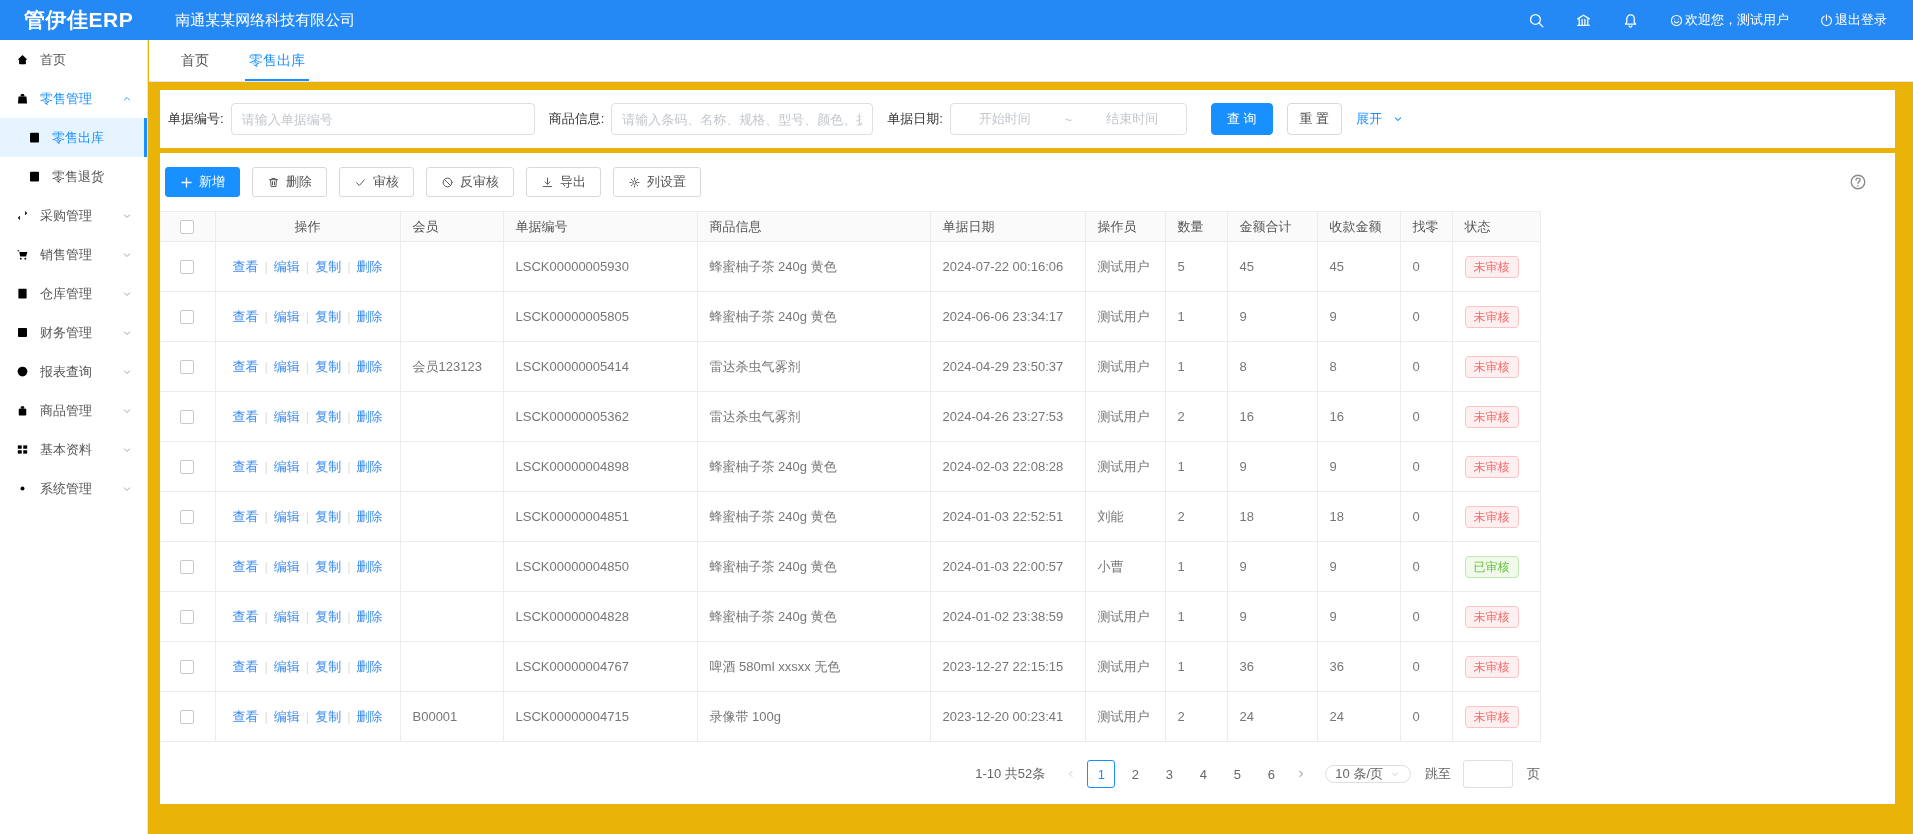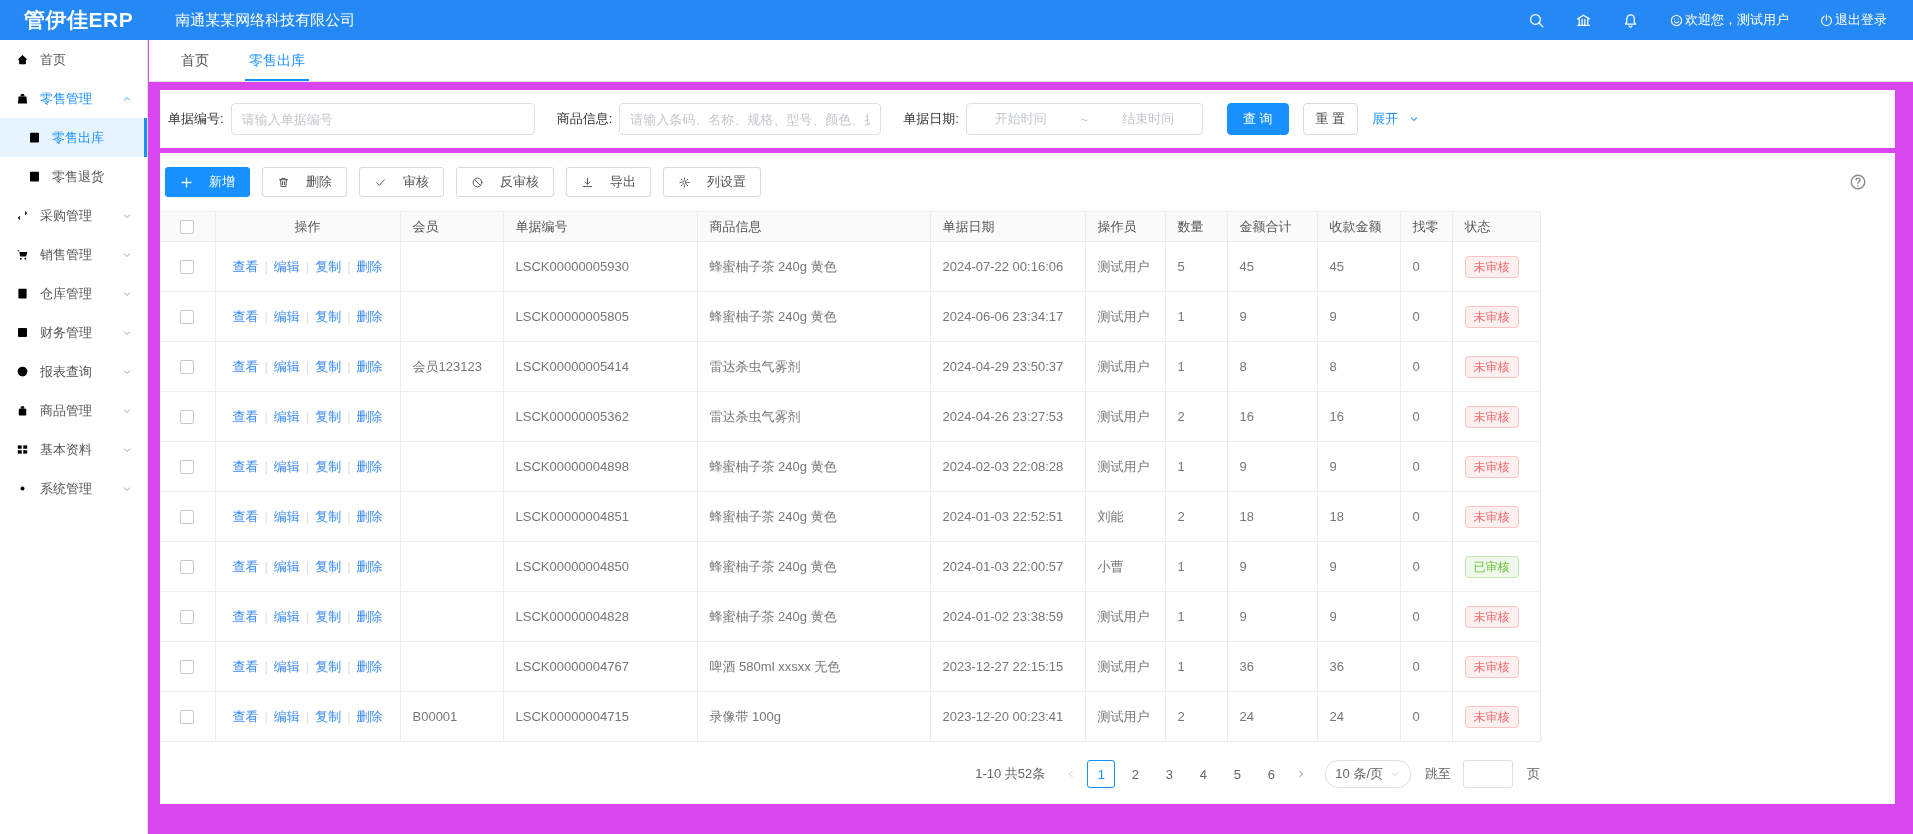--- a/index.html
+++ b/index.html
@@ -1,18 +1,18 @@
 <!DOCTYPE html>
 <html><head>
 <meta charset="utf-8">
 <style>
   * { margin:0; padding:0; box-sizing:border-box; }
   html,body { background:#f0f2f5; }
   body { font-family:"Liberation Sans","DejaVu Sans",sans-serif; }
-  .screen { position:relative; width:1913px; height:834px; overflow:hidden; background:#d946ef; }
+  .screen { position:relative; width:1913px; height:834px; overflow:hidden; background:#eab308; }
 
   
   .topbar { position:absolute; top:0; left:0; width:1913px; height:40px; background:#2589f5; display:flex; align-items:center; color:#fff; z-index:20; }
   .logo { font-size:21px; font-weight:bold; padding-left:24px; letter-spacing:.5px; }
   .company { font-size:15px; margin-left:42px; }
   .topbar-right { margin-left:auto; display:flex; align-items:center; gap:30px; padding-right:26px; font-size:13px; }
   .hicon { display:inline-flex; width:17px; height:17px; cursor:pointer; }
   .hicon svg, .icn svg { width:100%; height:100%; stroke:currentColor; fill:none; stroke-width:1.2; stroke-linecap:round; stroke-linejoin:round; }
   .huser { display:inline-flex; align-items:center; gap:1px; cursor:pointer; white-space:nowrap; }
 
@@ -31,36 +31,36 @@
   .main { position:absolute; top:40px; left:149px; width:1764px; height:794px; }
   .tabbar { height:42px; background:#fff; border-bottom:1px solid #e6e6e6; display:flex; padding-left:12px; }
   .tab { padding:0 20px; display:flex; align-items:center; font-size:14px; color:#555; position:relative; cursor:pointer; }
   .tab.active { color:#1890ff; }
   .tab.active::after { content:''; position:absolute; left:16px; right:16px; bottom:0; height:2px; background:#1890ff; }
   .content { padding:8px 18px 0 11px; }
 
   
   .filter-card { background:#fff; height:58px; display:flex; align-items:center; padding-left:8px; margin-bottom:5px; }
   .f-label { font-size:13px; color:#333; font-weight:500; margin-right:7px; white-space:nowrap; }
-  .ml { margin-left:22px; } .ml24 { margin-left:24px; } .ml14 { margin-left:14px; }
+  .ml { margin-left:14px; } .ml24 { margin-left:24px; } .ml14 { margin-left:14px; }
   .f-input { height:32px; border:1px solid #dcdfe4; border-radius:4px; font-size:13px; color:#333; padding:0 10px; outline:none; font-family:inherit; }
   .f-input::placeholder { color:#c3c7cc; }
   .w258 { width:304px; } .w262 { width:262px; }
   .date-range { width:237px; height:32px; border:1px solid #dcdfe4; border-radius:4px; display:flex; align-items:center; font-size:13px; color:#c3c7cc; cursor:pointer; background:#fff; }
   .dr-ph { flex:1; text-align:center; }
   .dr-sep { width:20px; text-align:center; color:#c3c7cc; }
   .btn-primary { height:32px; padding:0 15px; background:#1890ff; border:1px solid #1890ff; color:#fff; font-size:13px; border-radius:4px; cursor:pointer; font-family:inherit; white-space:nowrap; }
   .btn-plain { height:32px; padding:0 12px; background:#fff; border:1px solid #d9d9d9; color:#444; font-size:13px; border-radius:4px; cursor:pointer; font-family:inherit; white-space:nowrap; }
   .expand-link { color:#1890ff; font-size:13px; display:inline-flex; align-items:center; gap:10px; cursor:pointer; }
   .exp-chev, .ps-chev { width:12px; height:12px; display:inline-flex; }
 
   
   .table-card { background:#fff; padding:14px 0 16px 0; position:relative; }
   .toolbar { display:flex; gap:12px; padding:0 0 14px 5px; }
-  .tbtn { height:30px; border:1px solid #d9d9d9; border-radius:3px; background:#fff; color:#555; font-size:13px; display:inline-flex; align-items:center; gap:16px; padding:0 14px; cursor:pointer; font-family:inherit; white-space:nowrap; }
+  .tbtn { height:30px; border:1px solid #d9d9d9; border-radius:3px; background:#fff; color:#555; font-size:13px; display:inline-flex; align-items:center; gap:6px; padding:0 14px; cursor:pointer; font-family:inherit; white-space:nowrap; }
   .tbtn.primary { background:#1890ff; border-color:#1890ff; color:#fff; }
   .ti { width:13px; height:13px; display:inline-flex; }
   .help-circle { position:absolute; right:28px; top:20px; width:18px; height:18px; display:inline-flex; color:#8a8a8a; cursor:pointer; }
 
   table.grid { border-collapse:collapse; table-layout:fixed; width:1380px; font-size:13px; border-top:1px solid #ececec; }
   .grid th { height:30px; background:#fafafa; color:#555; font-weight:normal; text-align:left; padding:0 12px; border-bottom:1px solid #ececec; white-space:nowrap; overflow:hidden; }
   .grid td { height:50px; color:#777; padding:0 12px; border-bottom:1px solid #ececec; white-space:nowrap; overflow:hidden; }
   .grid th + th, .grid td + td { border-left:1px solid #ececec; }
   .grid th:last-child, .grid td:last-child { border-right:1px solid #ececec; }
   .c-check { text-align:center !important; padding:0 !important; }
@@ -74,21 +74,21 @@
   .badge.green { color:#67c23a; background:#f0f9eb; border:1px solid #c2e7b0; }
 
   
   .pager { display:flex; justify-content:flex-end; align-items:center; margin:18px 355px 0 0; gap:6px; font-size:13px; color:#666; }
   .pg-total { margin-right:10px; }
   .page-btn { min-width:28px; height:28px; border-radius:3px; display:inline-flex; align-items:center; justify-content:center; cursor:pointer; color:#666; }
   .page-btn.current { border:1px solid #1890ff; color:#1890ff; }
   .page-btn.nav { width:20px; min-width:20px; }
   .page-btn.nav .icn { width:12px; height:12px; display:inline-flex; }
   .page-btn.disabled { color:#c0c4cc; cursor:default; }
-  .page-size { height:28px; border:1px solid #dcdfe4; border-radius:13px; padding:0 9px; display:inline-flex; align-items:center; gap:6px; color:#666; margin-left:8px; cursor:pointer; background:#fff; }
+  .page-size { height:18px; border:1px solid #dcdfe4; border-radius:13px; padding:0 9px; display:inline-flex; align-items:center; gap:6px; color:#666; margin-left:8px; cursor:pointer; background:#fff; }
   .pg-label { margin-left:8px; }
   .jump-input { width:50px; height:28px; border:1px solid #dcdfe4; border-radius:3px; outline:none; margin-left:6px; padding:0 6px; font-size:13px; }
 </style>
 </head>
 <body>
 
 <div class="screen">
 
   <header class="topbar">
     <div class="logo">管伊佳ERP</div>

